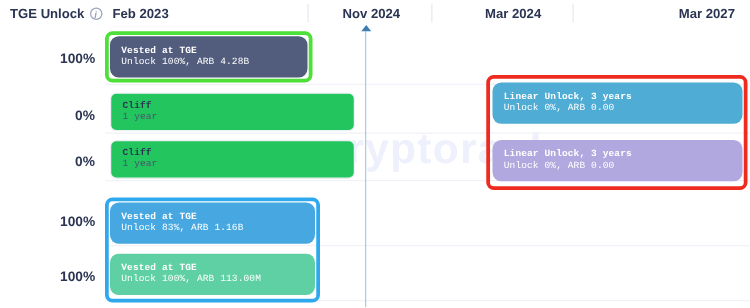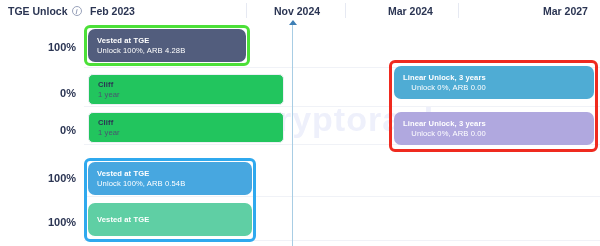--- a/index.html
+++ b/index.html
@@ -80,24 +80,25 @@
     font-size:11px; font-weight:700; color:#2b3553;padding-left:48px;
   }
 
   
   .bar{
     position:absolute;
     border-radius:7px;
     padding:5px 8px 5px 9px;
     display:flex; align-items:center;
     overflow:hidden;
+    font-family:Liberation Mono, monospace;
   }
   .bar .txtcol{ display:flex; flex-direction:column; gap:1px; }
   .bar .t1{ font-size:7.6px; font-weight:700; color:#ffffff; letter-spacing:.1px; white-space:nowrap;}
-  .bar .t2{ font-size:7.6px; font-weight:400; color:#ffffff; letter-spacing:.1px; white-space:nowrap;text-align:right;}
+  .bar .t2{ font-size:7.6px; font-weight:400; color:#ffffff; letter-spacing:.1px; white-space:nowrap;}
   .bar .rightlabel{
     margin-left:auto;
     font-size:7.6px; font-weight:400; color:#ffffff;
     white-space:nowrap; padding-right:4px;
   }
 
   .bar.plain{
     background:#22c55e;
     border:1px solid #eceff5;
     border-radius:5px;
@@ -174,26 +175,27 @@
       </div>
       <div class="bar plain" style="left: 88px; top: 112px; width: 196px; height: 31px;">
         <div class="txtcol">
           <div class="t1">Cliff</div>
           <div class="t2">1 year</div>
         </div>
       </div>
       <div class="bar" style="left: 88px; top: 162px; width: 164px; height: 33px; background: rgb(71, 167, 224);">
         <div class="txtcol">
           <div class="t1">Vested at TGE</div>
-          <div class="t2">Unlock 100%, ARB 0.54B</div>
+          <div class="t2">Unlock 83%, ARB 1.16B</div>
         </div>
       </div>
       <div class="bar" style="left: 88px; top: 203px; width: 164px; height: 33px; background: rgb(95, 207, 164);">
         <div class="txtcol">
           <div class="t1">Vested at TGE</div>
+          <div class="t2">Unlock 100%, ARB 113.00M</div>
         </div>
       </div>
       <div class="bar" style="left: 394px; top: 66px; width: 200px; height: 33px; background: rgb(79, 172, 212);">
         <div class="txtcol">
           <div class="t1">Linear Unlock, 3 years</div>
           <div class="t2">Unlock 0%, ARB 0.00</div>
         </div>
       </div>
       <div class="bar" style="left: 394px; top: 112px; width: 200px; height: 33px; background: rgb(176, 168, 223);">
         <div class="txtcol">

